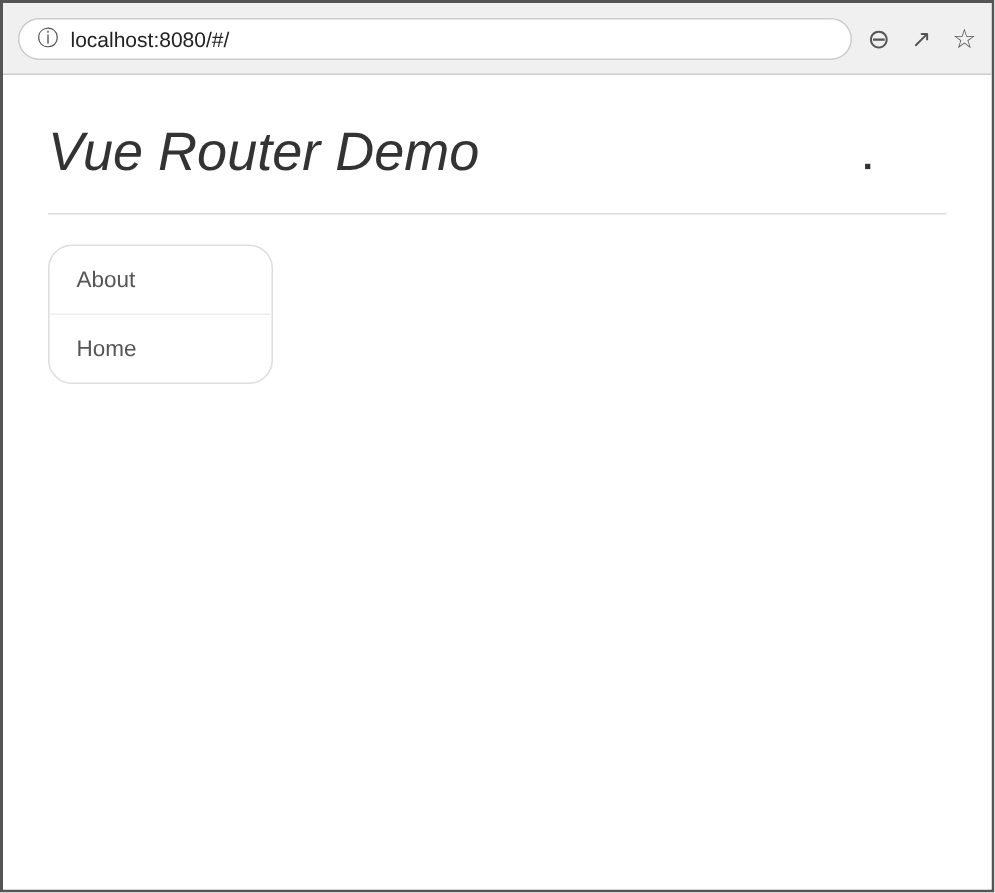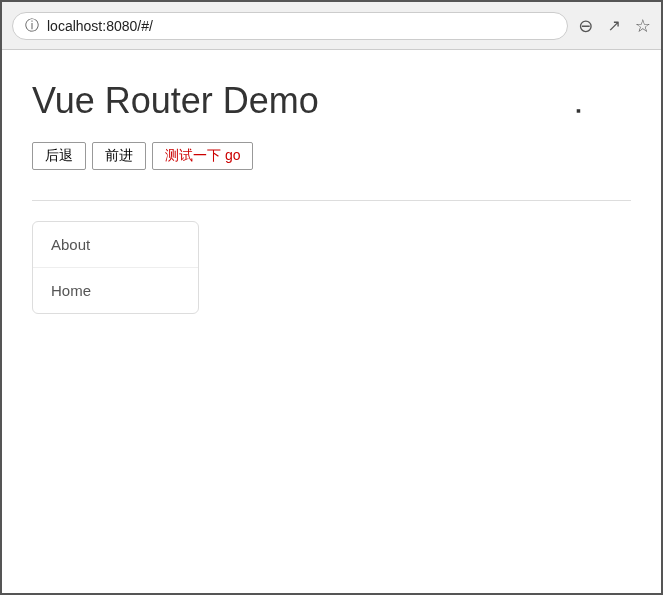--- a/index.html
+++ b/index.html
@@ -74,20 +74,21 @@
       padding: 30px 30px;
       background: #fff;
       position: relative;
     }
 
     .page-title {
       font-size: 36px;
       color: #333;
       font-weight: normal;
       margin-bottom: 20px;
+      font-style: italic;
     }
 
     .nav-buttons {
       display: flex;
       gap: 6px;
       margin-bottom: 30px;
     }
 
     .nav-btn {
       border: 1px solid #999;
@@ -109,22 +110,22 @@
     }
 
     .divider {
       border: none;
       border-top: 1px solid #ddd;
       margin-bottom: 20px;
     }
 
     .nav-menu {
       border: 1px solid #ddd;
-      border-radius: 6px;
-      width: 167px;
+      border-radius: 16px;
+      width: 150px;
       overflow: hidden;
     }
 
     .nav-menu-item {
       padding: 14px 18px;
       font-size: 15px;
       color: #555;
       cursor: pointer;
       border-bottom: 1px solid #eee;
     }
@@ -158,25 +159,20 @@
       <span>☆</span>
     </div>
   </div>
 
   <div class="page-content">
 
     <div class="cursor">⬝</div>
 
     <h1 class="page-title">Vue Router Demo</h1>
 
-    <div class="nav-buttons">
-      <button class="nav-btn">后退</button>
-      <button class="nav-btn">前进</button>
-      <button class="go-btn">测试一下 go</button>
-    </div>
 
     <hr class="divider">
 
     <div class="nav-menu">
       <div class="nav-menu-item">About</div>
       <div class="nav-menu-item">Home</div>
     </div>
 
   </div>
 </div>

